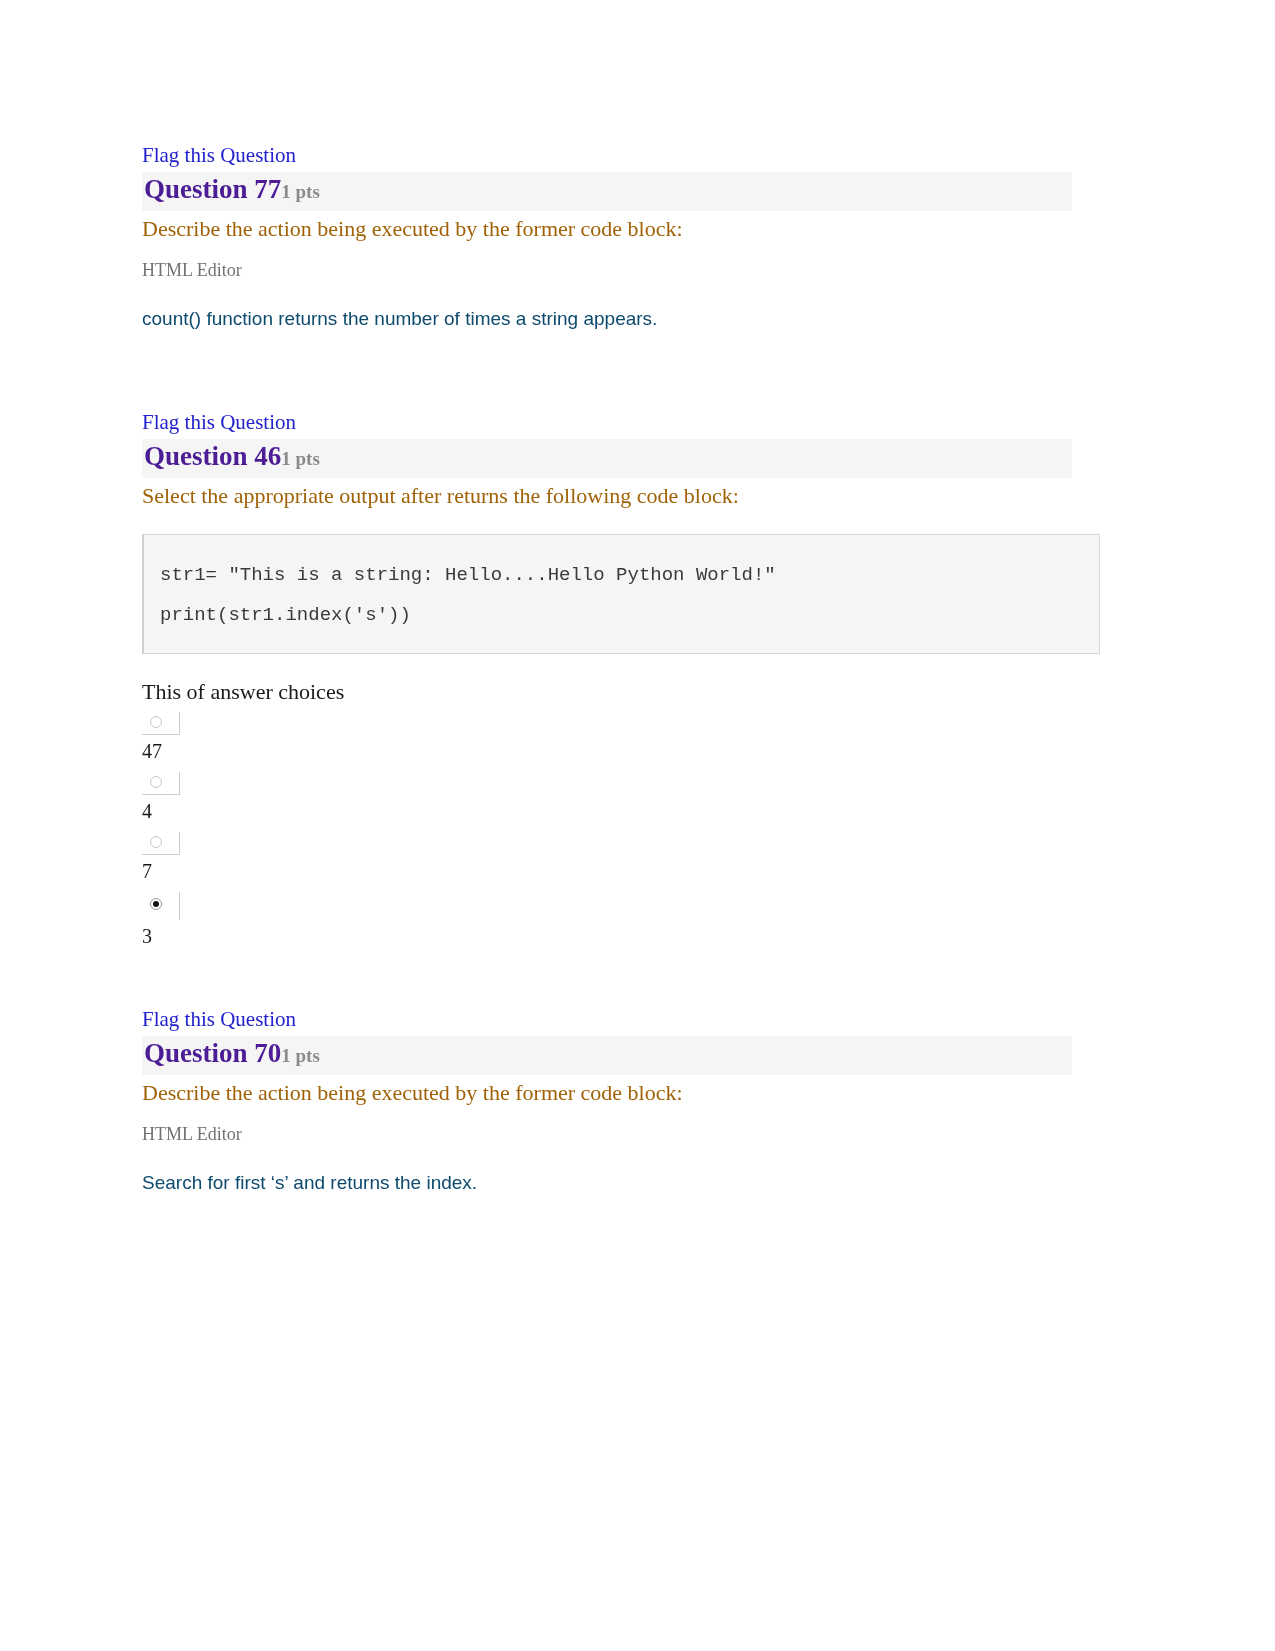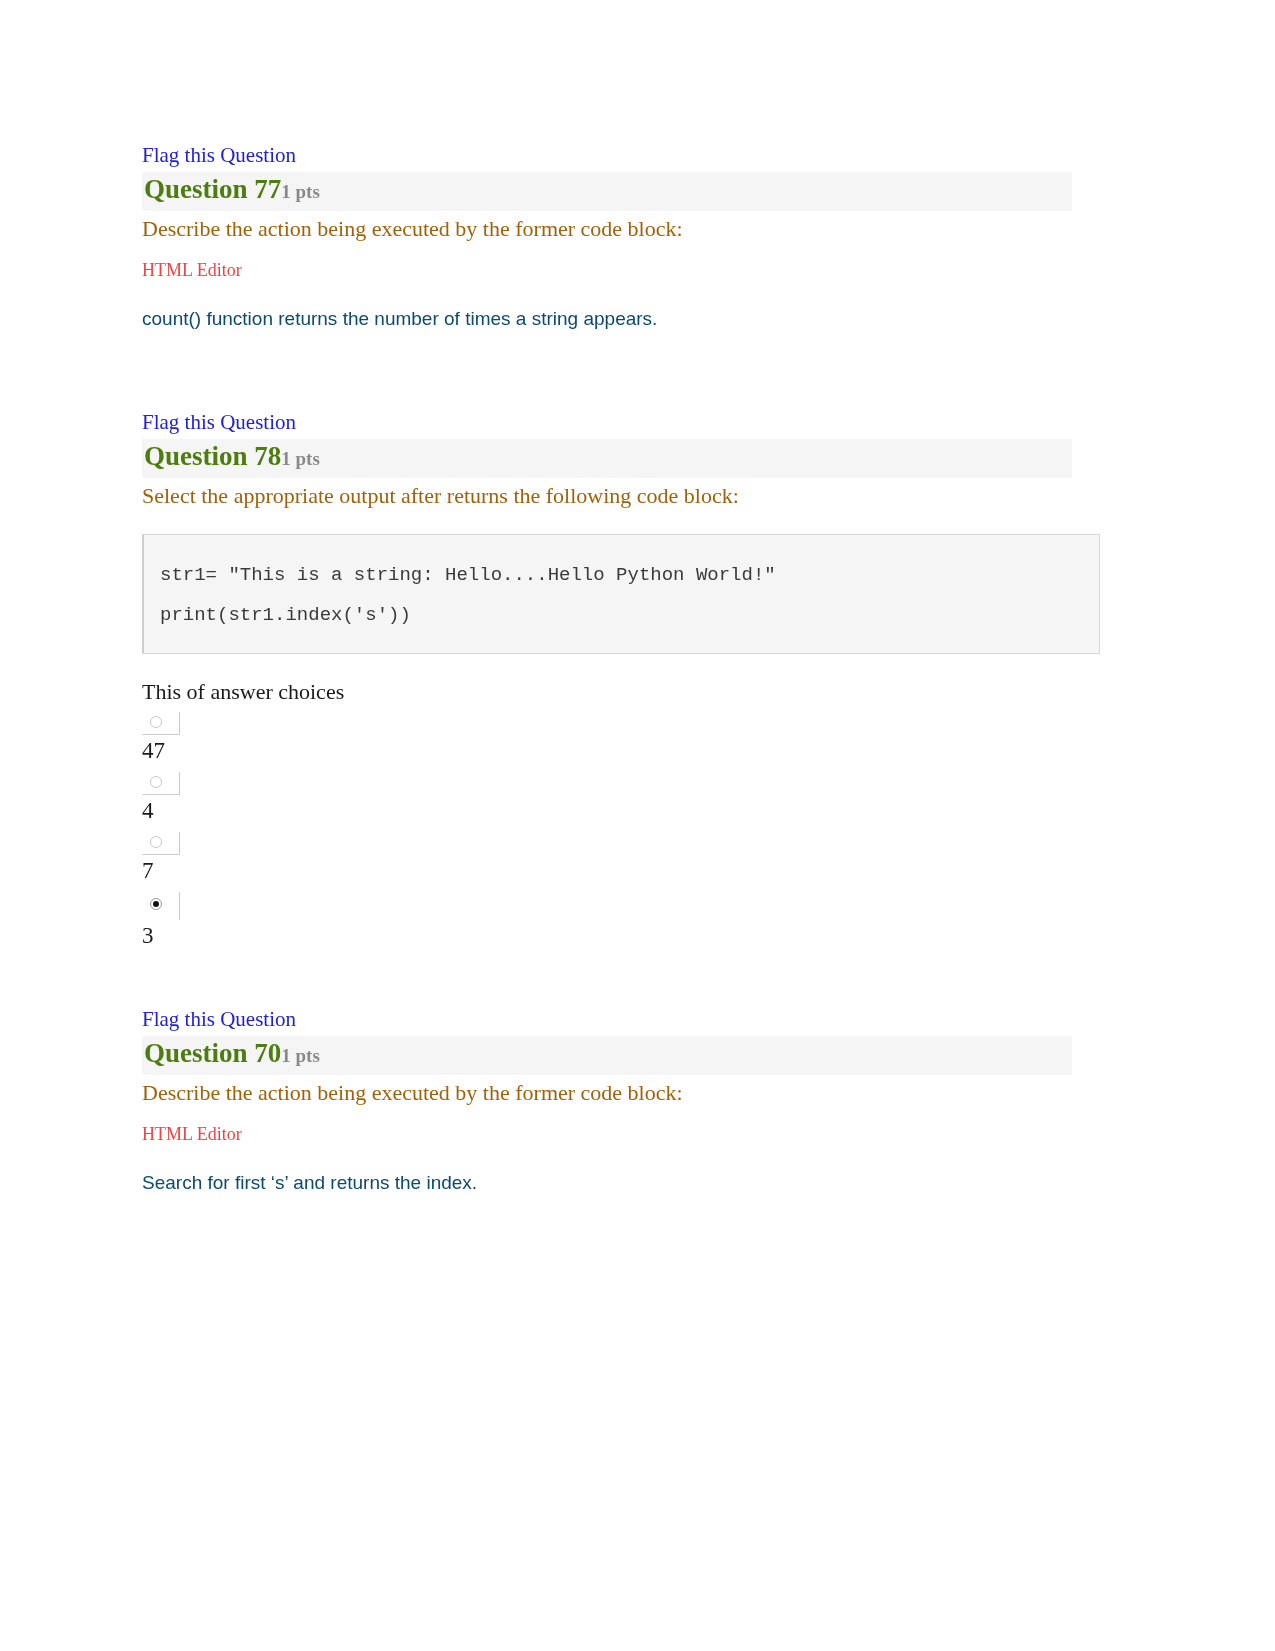--- a/index.html
+++ b/index.html
@@ -50,21 +50,21 @@
     box-sizing: border-box;
     padding: 1px 0 2px 2px;
     margin-top: 2px;
     white-space: nowrap;
     line-height: 32px;
   }
   .q-title {
     font-family: "Liberation Serif", serif;
     font-size: 27px;
     font-weight: bold;
-    color: #4d7c0f;
+    color: #4c1d95;
     letter-spacing: 0px;
   }
   .q-points {
     font-family: "Liberation Serif", serif;
     font-size: 19px;
     font-weight: bold;
     color: #8a8a8a;
     letter-spacing: 0px;
   }
 
@@ -74,21 +74,21 @@
     line-height: 30px;
     color: #a16207;
     margin: 3px 0 0 0;
   }
 
   .html-editor-link {
     display: block;
     font-family: "Liberation Serif", serif;
     font-size: 18px;
     line-height: 26px;
-    color: #ef4444;
+    color: #737373;
     text-decoration: none;
     margin-top: 13px;
     cursor: pointer;
   }
 
   .answer-text {
     font-family: "Liberation Sans", sans-serif;
     font-size: 19px;
     line-height: 28px;
     color: #0c4a6e;
@@ -159,21 +159,21 @@
     position: absolute;
     left: 2px;
     top: 2px;
     width: 6px;
     height: 6px;
     border-radius: 50%;
     background: #111111;
   }
   .choice-label {
     font-family: "Liberation Serif", serif;
-    font-size: 23px;
+    font-size: 20px;
     line-height: 32px;
     color: #1a1a1a;
     margin: 0;
     padding: 0;
   }
 
   .spacer-lg { height: 74px; }
   .spacer-md { height: 52px; }
 </style>
 </head>
@@ -190,21 +190,21 @@
       <div class="q-prompt">Describe the action being executed by the former code block:</div>
       <a class="html-editor-link">HTML Editor</a>
       <div class="answer-text">count() function returns the number of times a string appears.</div>
     </div>
 
     <div class="spacer-lg"></div>
 
     <div class="question-block">
       <a class="flag-link">Flag this Question</a>
       <div class="q-header">
-        <span class="q-title">Question 78</span><span class="q-points">1 pts</span>
+        <span class="q-title">Question 46</span><span class="q-points">1 pts</span>
       </div>
       <div class="q-prompt">Select the appropriate output after returns the following code block:</div>
 
       <div class="code-block">
         <div class="code-line">str1= "This is a string: Hello....Hello Python World!"</div>
         <div class="code-line">print(str1.index('s'))</div>
       </div>
 
       <div class="choices-label">This of answer choices</div>
 

